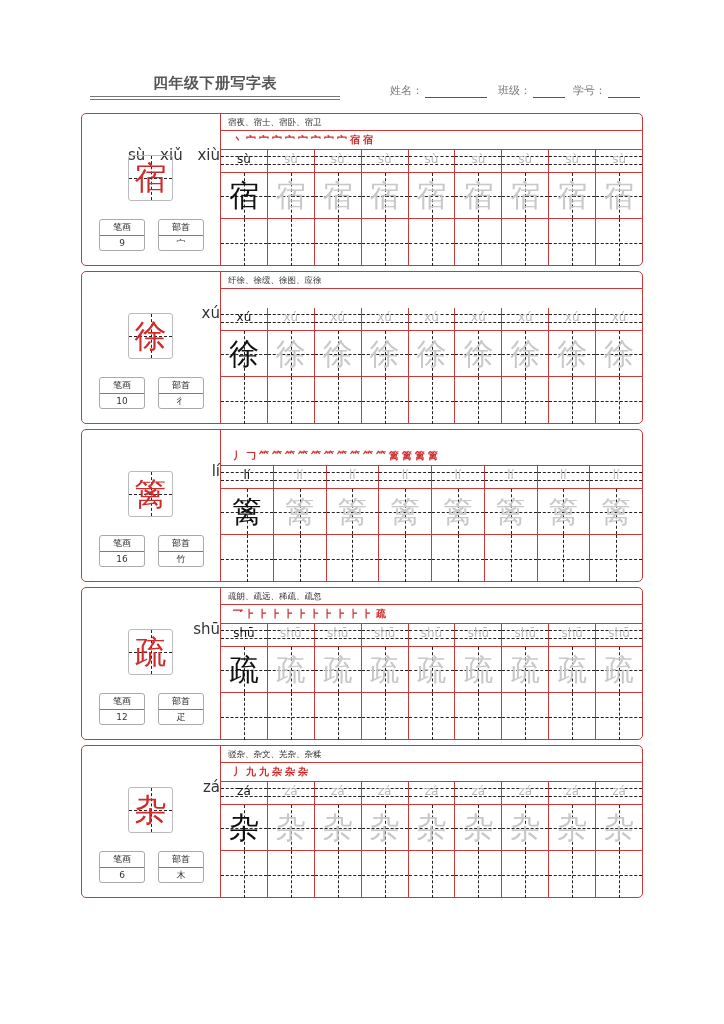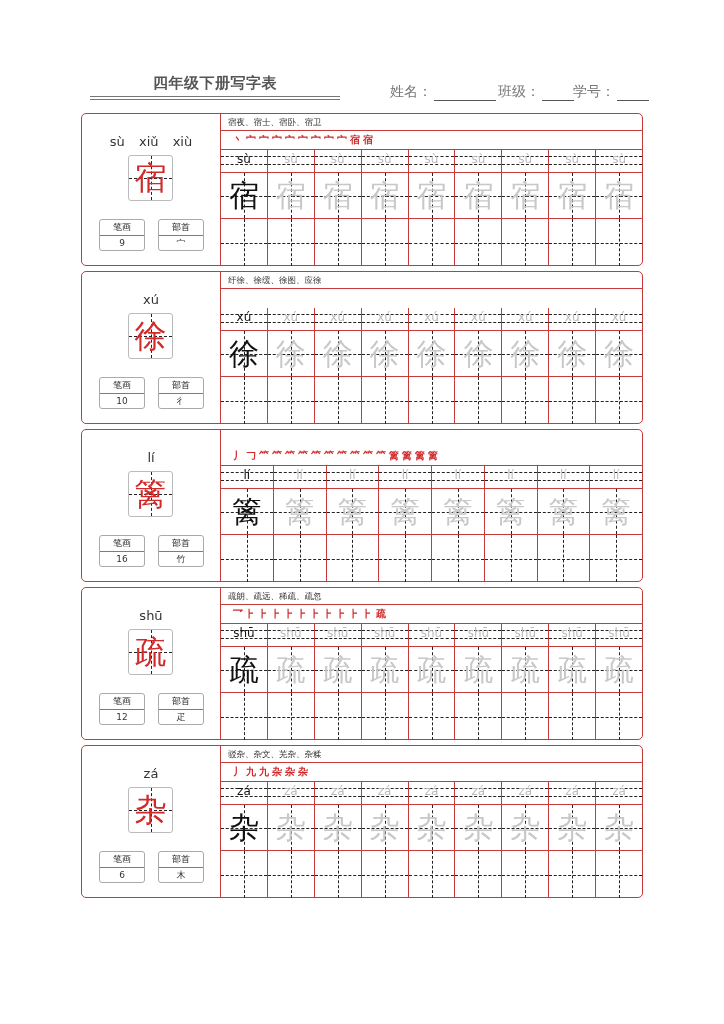--- a/index.html
+++ b/index.html
@@ -6,28 +6,28 @@
   body { width:724px; height:1024px; position:relative; overflow:hidden;
          font-family:"DejaVu Sans", sans-serif; color:#222; }
 
   .header-title { position:absolute; left:90px; top:74px; width:250px; text-align:center;
     font-size:15px; font-weight:bold; color:#555; letter-spacing:0.5px; }
   .header-rule { position:absolute; left:90px; top:96px; width:250px; height:0;
     border-top:1.5px solid #777; }
   .header-rule2 { position:absolute; left:90px; top:99px; width:250px; height:0;
     border-top:1px solid #777; }
 
-  .info { position:absolute; top:83px; font-size:14px; color:#777; }
+  .info { position:absolute; top:83px; font-size:11px; color:#777; }
   .info .line { display:inline-block; border-bottom:1.5px solid #555; height:12px; vertical-align:bottom; margin-left:2px; }
 
   .section { position:absolute; left:81px; width:562px; height:153px;
     border:1.2px solid #c83a3a; border-radius:5px; box-sizing:border-box; background:#fff; }
   .left { position:absolute; left:0; top:0; width:139px; height:100%;
     border-right:1.5px solid #c83a3a; box-sizing:border-box; }
-  .pinyin-top { position:absolute; top:20px; width:100%; text-align:center; font-size:13px; color:#333; word-spacing:10px; }
+  .pinyin-top { position:absolute; top:32px; width:100%; text-align:right; font-size:15px; color:#333; word-spacing:10px; }
   .big-char-box { position:absolute; left:46px; top:41px; width:45px; height:46px;
     border:1px solid #bbb; border-radius:3px; box-sizing:border-box; }
   .big-char-box .vline { position:absolute; left:50%; top:0; height:100%; border-left:1.2px dashed #222; }
   .big-char-box .hline { position:absolute; top:50%; left:0; width:100%; border-top:1px dashed #222; }
   .big-char { position:absolute; left:0; top:2px; width:100%; text-align:center; font-size:32px; line-height:40px; color:#d02a2a; font-family:"DejaVu Serif", serif; }
 
   .meta-box { position:absolute; top:105px; width:46px; height:32px; border:1px solid #aaa;
     border-radius:3px; box-sizing:border-box; font-size:9px; text-align:center; }
   .meta-box .lbl { height:15px; line-height:15px; border-bottom:1px solid #8b5cf6; color:#222; }
   .meta-box .val { height:15px; line-height:15px; color:#333; }

